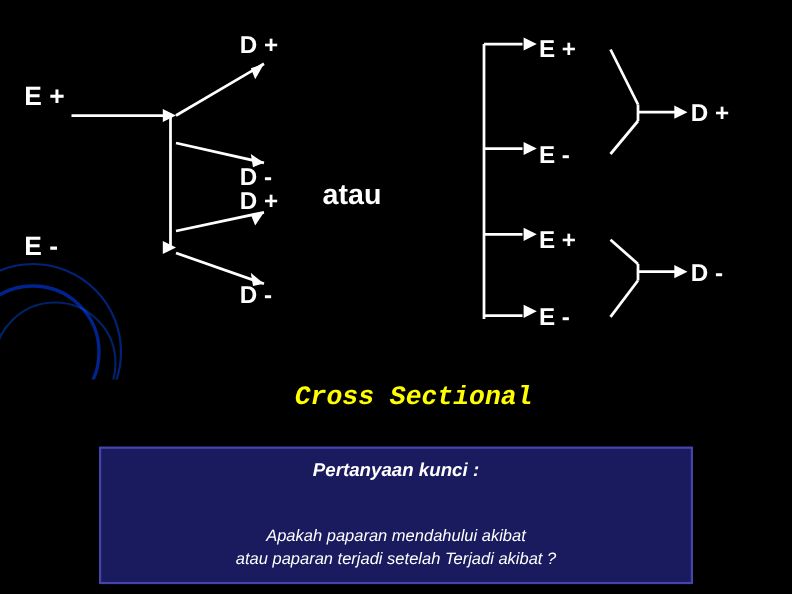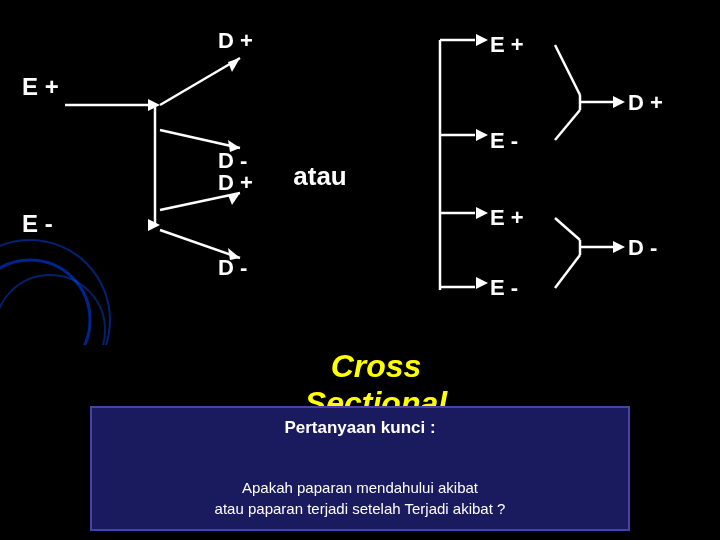--- a/index.html
+++ b/index.html
@@ -21,37 +21,39 @@
       height: 540px;
     }
 
     
     .cross-sectional {
       position: absolute;
       top: 348px;
       left: 259px;
       width: 234px;
       color: #ffff00;
-      font-size: 32px;
+      font-size: 24px;
       font-weight: bold;
       font-style: italic;
       text-align: center;
+      font-family: Liberation Mono, monospace;
     }
 
     
     .bottom-box {
       position: absolute;
       top: 406px;
       left: 90px;
       width: 540px;
       background: #1a1a5e;
       border: 2px solid #4444aa;
       padding: 10px 33px;
       color: white;
       text-align: center;
+      font-style: italic;
     }
 
     .bottom-box .title {
       font-size: 17px;
       font-weight: bold;
       margin-bottom: 6px;
     }
 
     .bottom-box .body-text {
       font-size: 15px;

